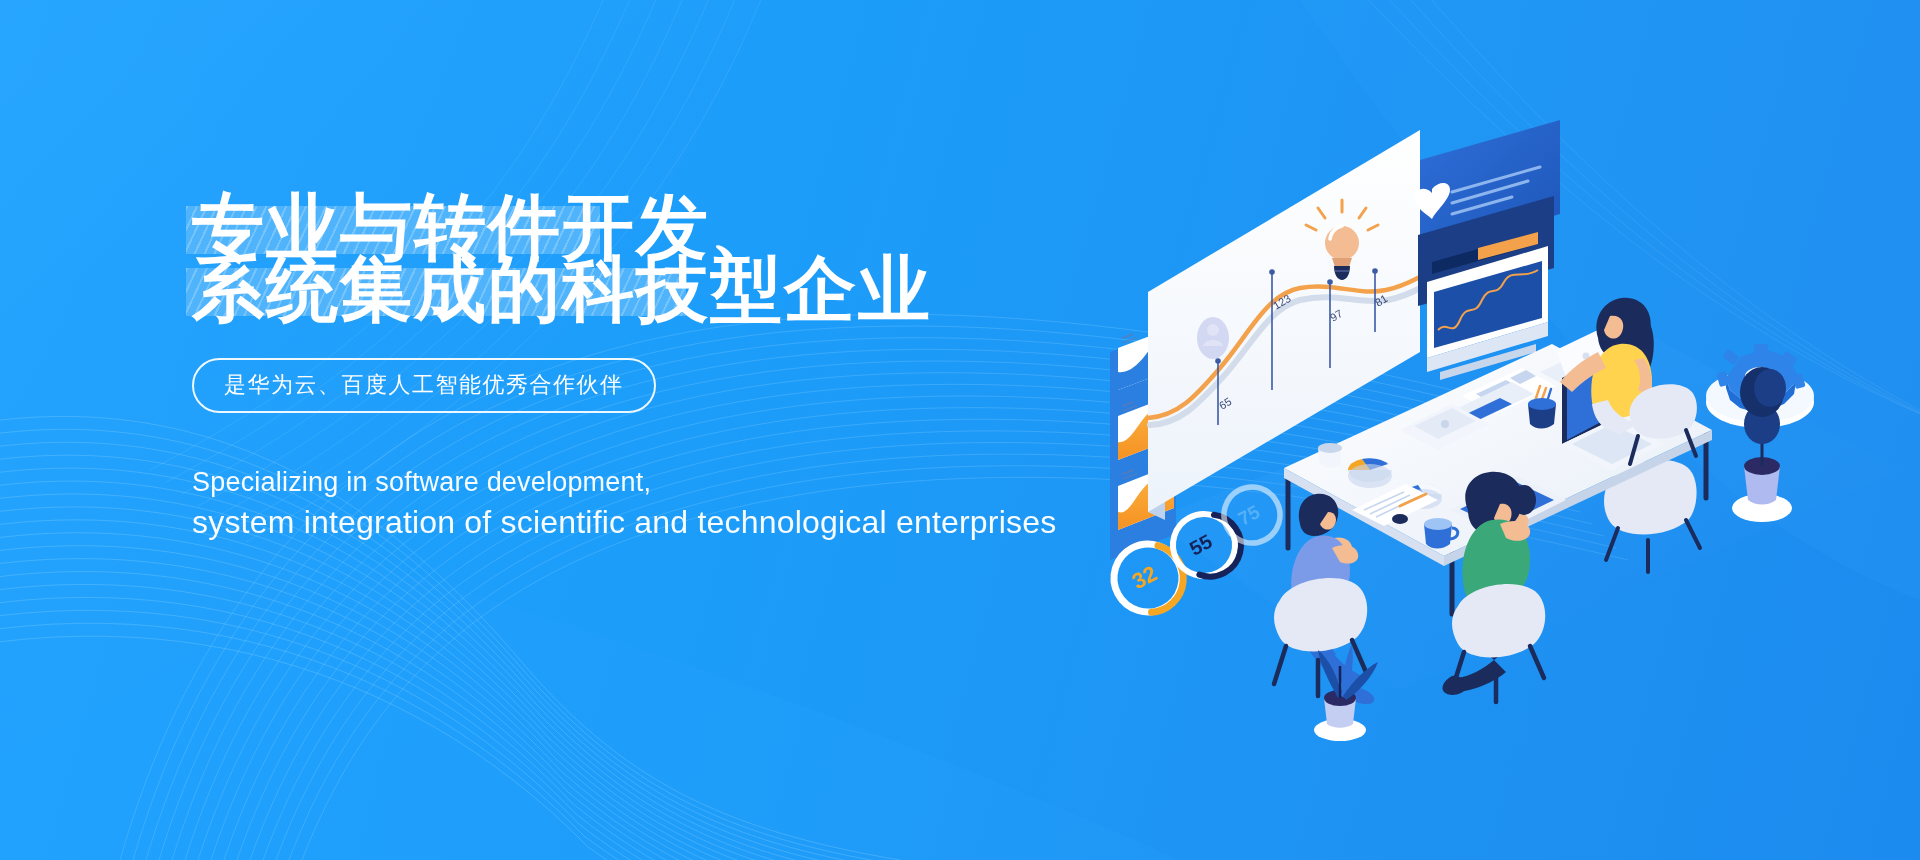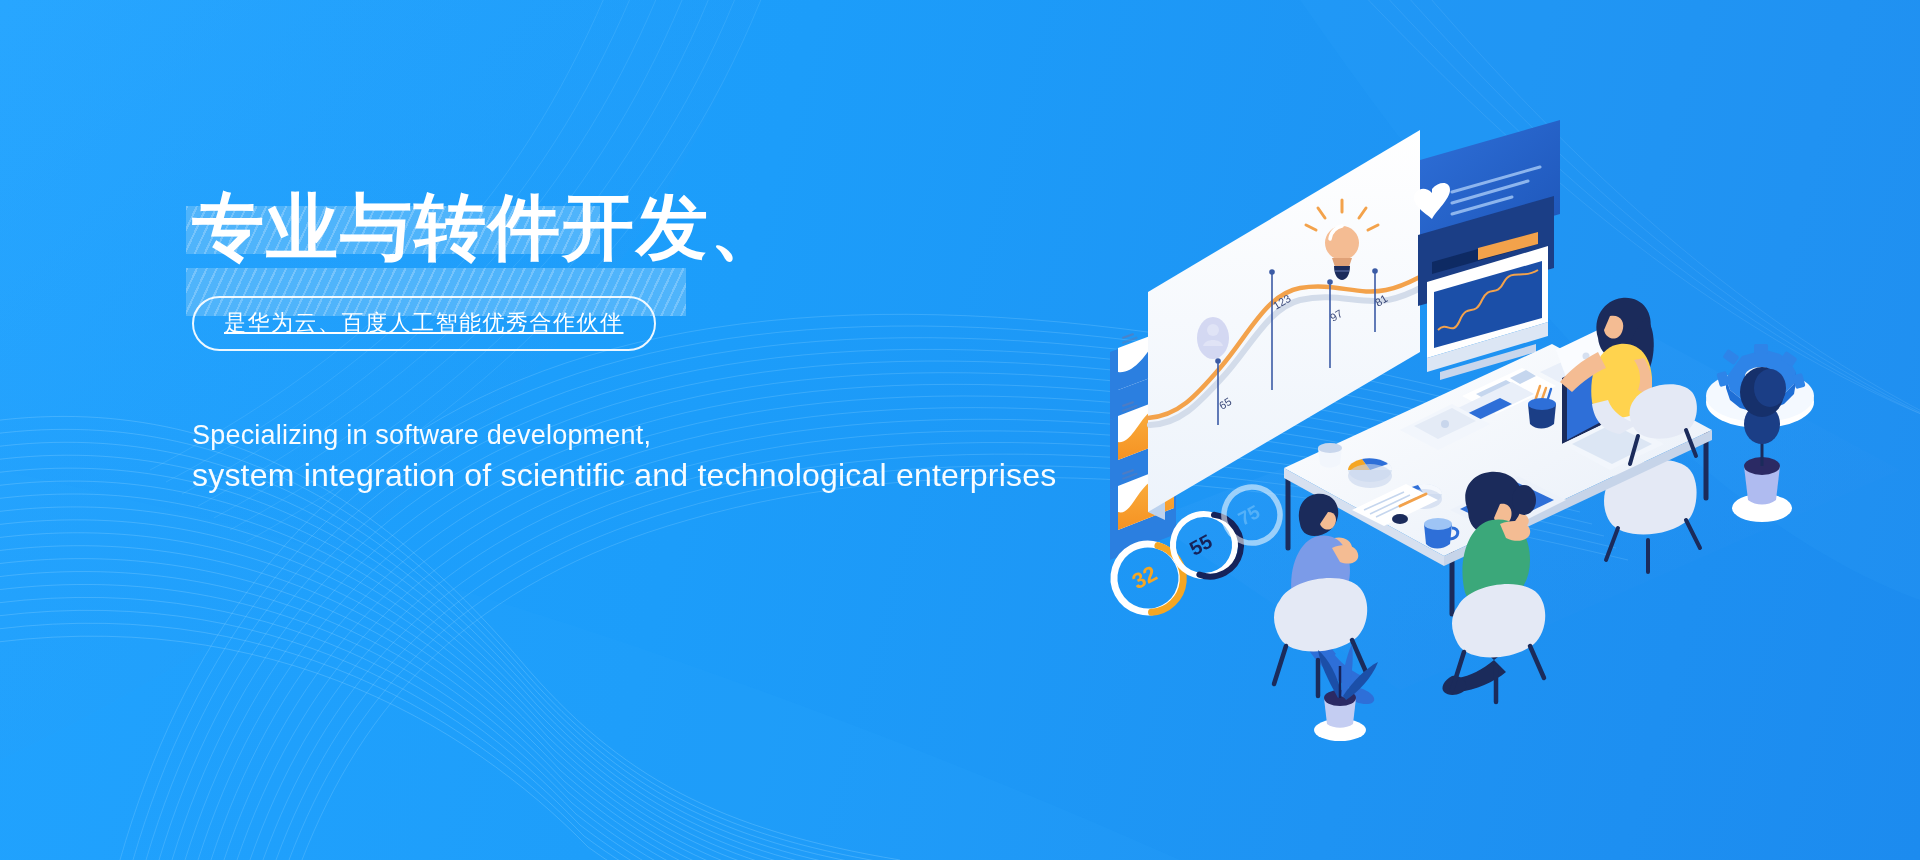--- a/index.html
+++ b/index.html
@@ -34,25 +34,24 @@
   #band-1 { top:10px; width:414px; }
   #band-2 { top:72px; width:500px; }
 
   
   .pill {
     display:inline-block; margin-top:38px;
     padding:12px 30px 13px;
     border:2px solid rgba(255,255,255,.92); border-radius:30px;
     color:#ffffff; font-size:22px; line-height:26px; letter-spacing:1.5px;
     white-space:nowrap;
-    text-decoration:underline;
   }
 
   
-  .sub { margin-top:64px; color:rgba(255,255,255,.97); }
+  .sub { margin-top:49px; color:rgba(255,255,255,.97); }
   .sub-line {
     display:block; font-size:27px; line-height:40px;
     letter-spacing:.2px; white-space:nowrap;
   }
   .sub-line.big { font-size:32px; }
 </style>
 </head>
 <body>
 
 <div id="banner">
@@ -499,20 +498,21 @@
       <line x1="1340" y1="698" x2="1340" y2="666" stroke="#16235A" stroke-width="2.5"></line>
     </g>
   </svg>
 
   <div id="copy">
 
     <div class="headline">
       <span class="hl-band" id="band-1"></span>
       <span class="hl-band" id="band-2"></span>
       <span class="hl-line">专业与转件开发、</span>
+      <span class="hl-line">系统集成的科技型企业</span>
     </div>
 
     <div class="pill">是华为云、百度人工智能优秀合作伙伴</div>
 
     <div class="sub">
       <span class="sub-line">Specializing in software development,</span>
       <span class="sub-line big">system integration of scientific and technological enterprises</span>
     </div>
 
   </div>

